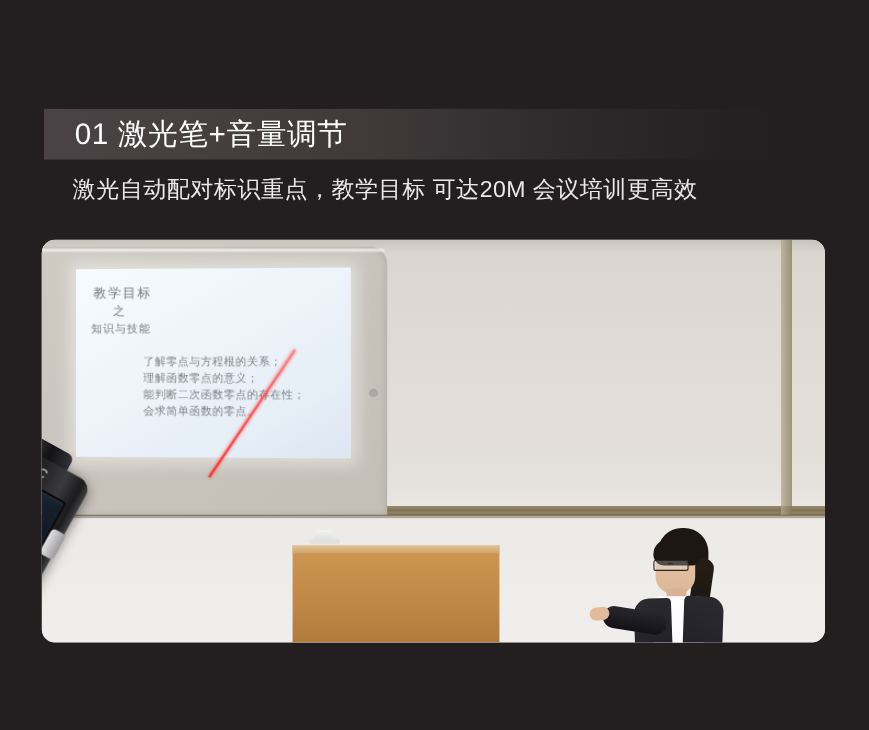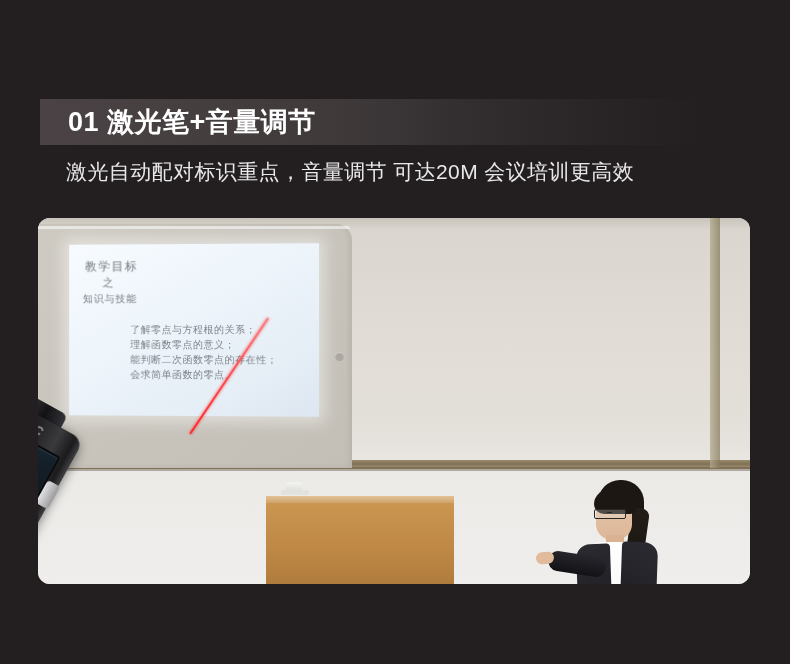--- a/index.html
+++ b/index.html
@@ -27,21 +27,21 @@
                 #322e2f 430px, #2a2627 540px, #231f20 660px);
   }
   .title-text {
     position: absolute;
     left: 68px;
     top: 102px;
     height: 40px;
     line-height: 40px;
     color: #ffffff;
     font-size: 27px;
-    font-weight: bold;
+    font-weight: normal;
     letter-spacing: 0.5px;
     white-space: nowrap;
   }
 
   .subtitle {
     position: absolute;
     left: 66px;
     top: 158px;
     color: #e9e9e9;
     font-size: 21px;
@@ -346,21 +346,21 @@
     width: 14px; height: 26px;
     background: linear-gradient(to right,#e2e2e4,#9b9b9e);
     border-radius: 4px;
   }
 </style>
 </head>
 <body>
 
 <div class="title-bar"></div>
 <div class="title-text">01 激光笔+音量调节</div>
-<div class="subtitle">激光自动配对标识重点，音量调节 可达20M 会议培训更高效</div>
+<div class="subtitle">激光自动配对标识重点，教学目标 可达20M 会议培训更高效</div>
 
 <div class="photo">
 
   <div class="wall"></div>
   <div class="wall-top"></div>
   <div class="wall-rail"></div>
   <div class="wall-rail2"></div>
   <div class="board-frame-r"></div>
 
   <div class="screen-board">

